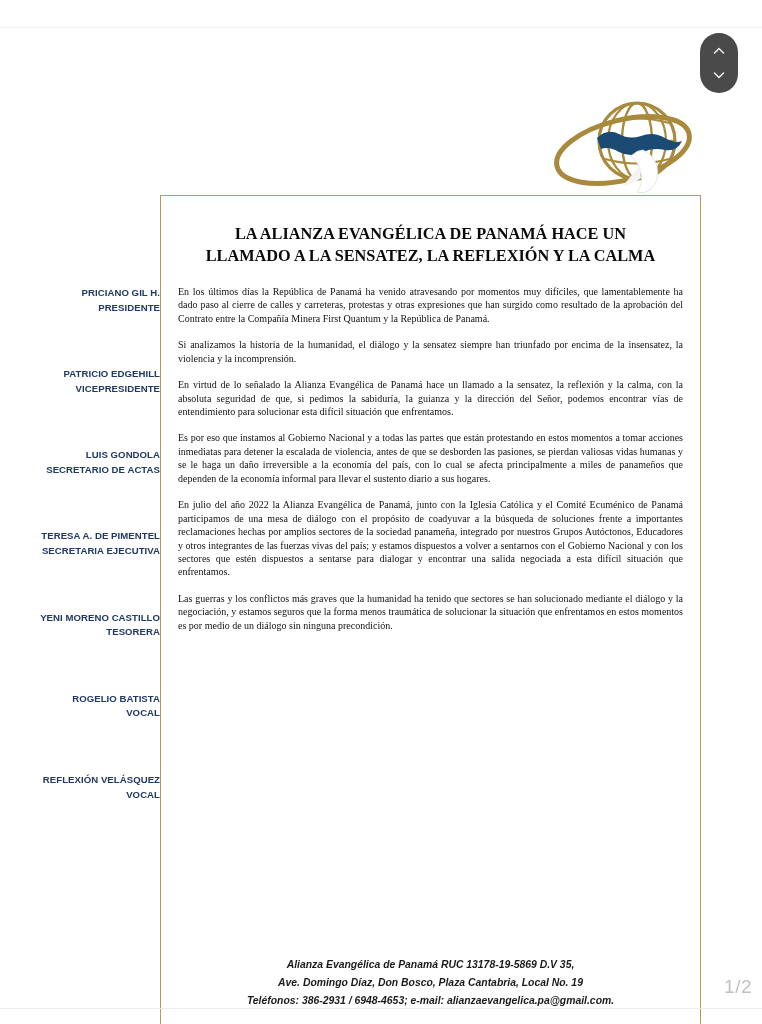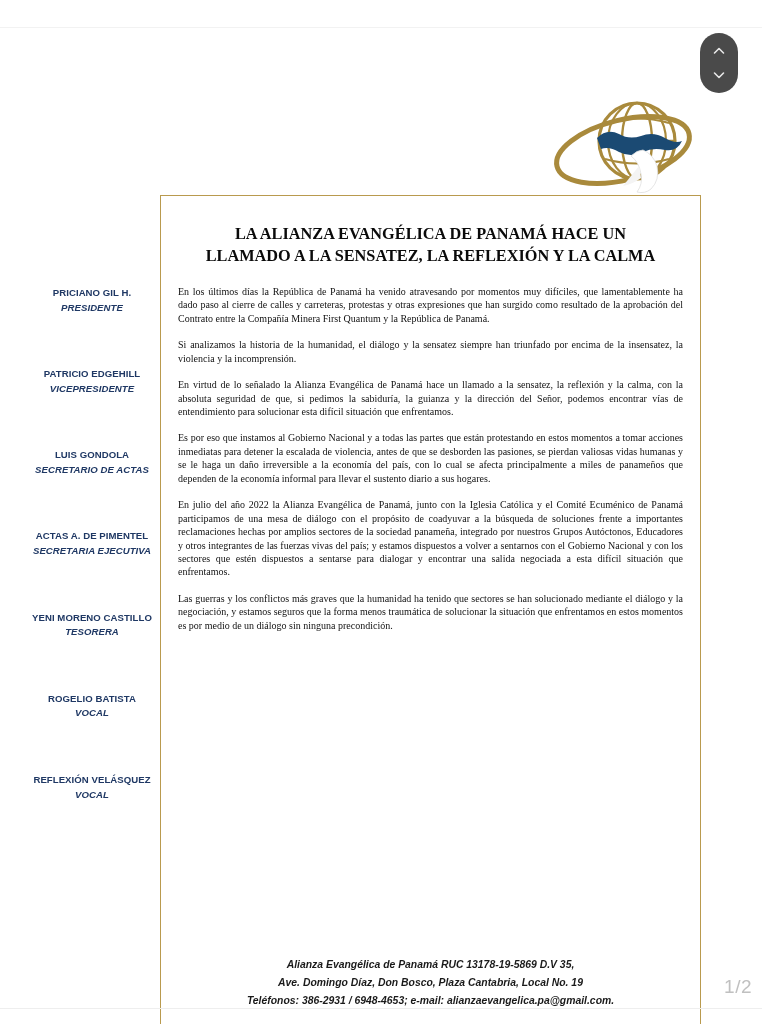--- a/index.html
+++ b/index.html
@@ -146,32 +146,32 @@
   .logo-badge svg { display:block; width:100%; height:100%; }
 
   
   #officers {
     position: absolute;
     top: 258px;
     left: 0;
     width: 160px;
   }
   .officer {
-    text-align: center;
+    text-align: right;
     font-family: "Liberation Sans", sans-serif;
     font-weight: bold;
     font-size: 9.6px;
     color: #1f3864;
     line-height: 1.52;
     letter-spacing: 0.05px;
     margin-bottom: 52px;
     padding-left: 24px;
   }
   .officer .name { display: block; }
-  .officer .role { display: block; font-style: italic; }
+  .officer .role { display: block; }
 
   
   #statement-box {
     position: absolute;
     top: 167px;
     left: 160px;
     width: 541px;
     height: 978px;
     border: 1.2px solid #b99a4e;
     background: #ffffff;
@@ -324,21 +324,21 @@
       </div>
       <div class="officer">
         <span class="name">PATRICIO EDGEHILL</span>
         <span class="role">VICEPRESIDENTE</span>
       </div>
       <div class="officer">
         <span class="name">LUIS GONDOLA</span>
         <span class="role">SECRETARIO DE ACTAS</span>
       </div>
       <div class="officer">
-        <span class="name">ACTAS A. DE PIMENTEL</span>
+        <span class="name">TERESA A. DE PIMENTEL</span>
         <span class="role">SECRETARIA EJECUTIVA</span>
       </div>
       <div class="officer">
         <span class="name">YENI MORENO CASTILLO</span>
         <span class="role">TESORERA</span>
       </div>
       <div class="officer">
         <span class="name">ROGELIO BATISTA</span>
         <span class="role">VOCAL</span>
       </div>

